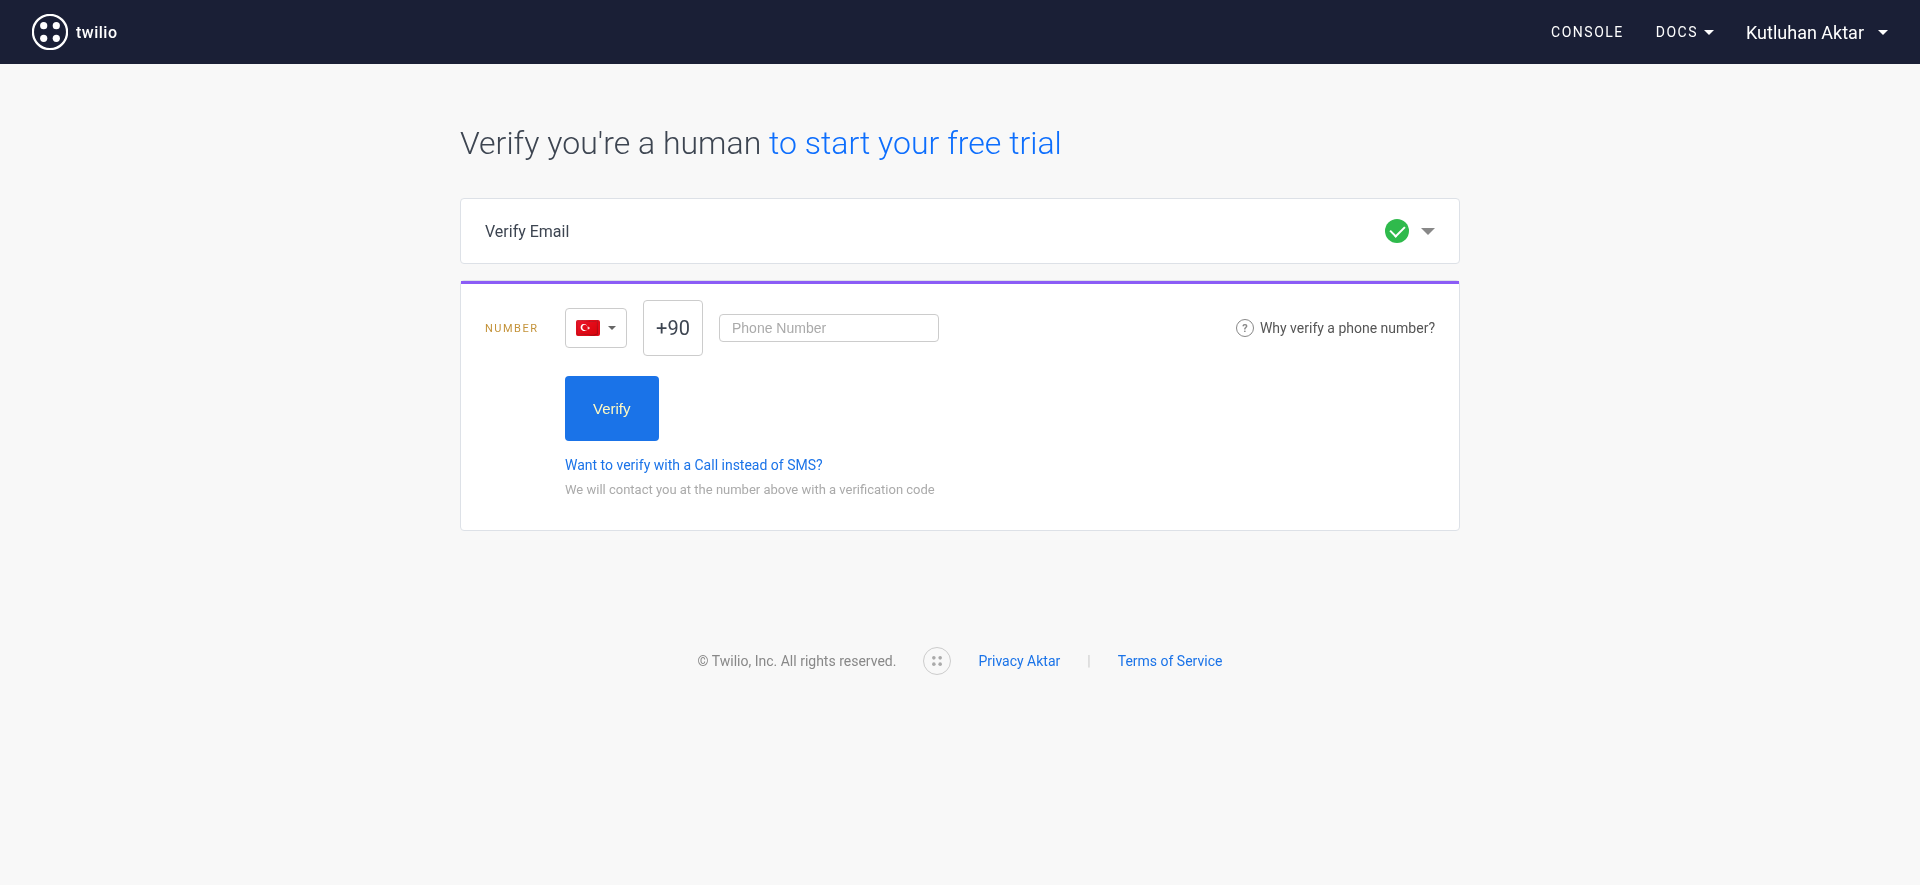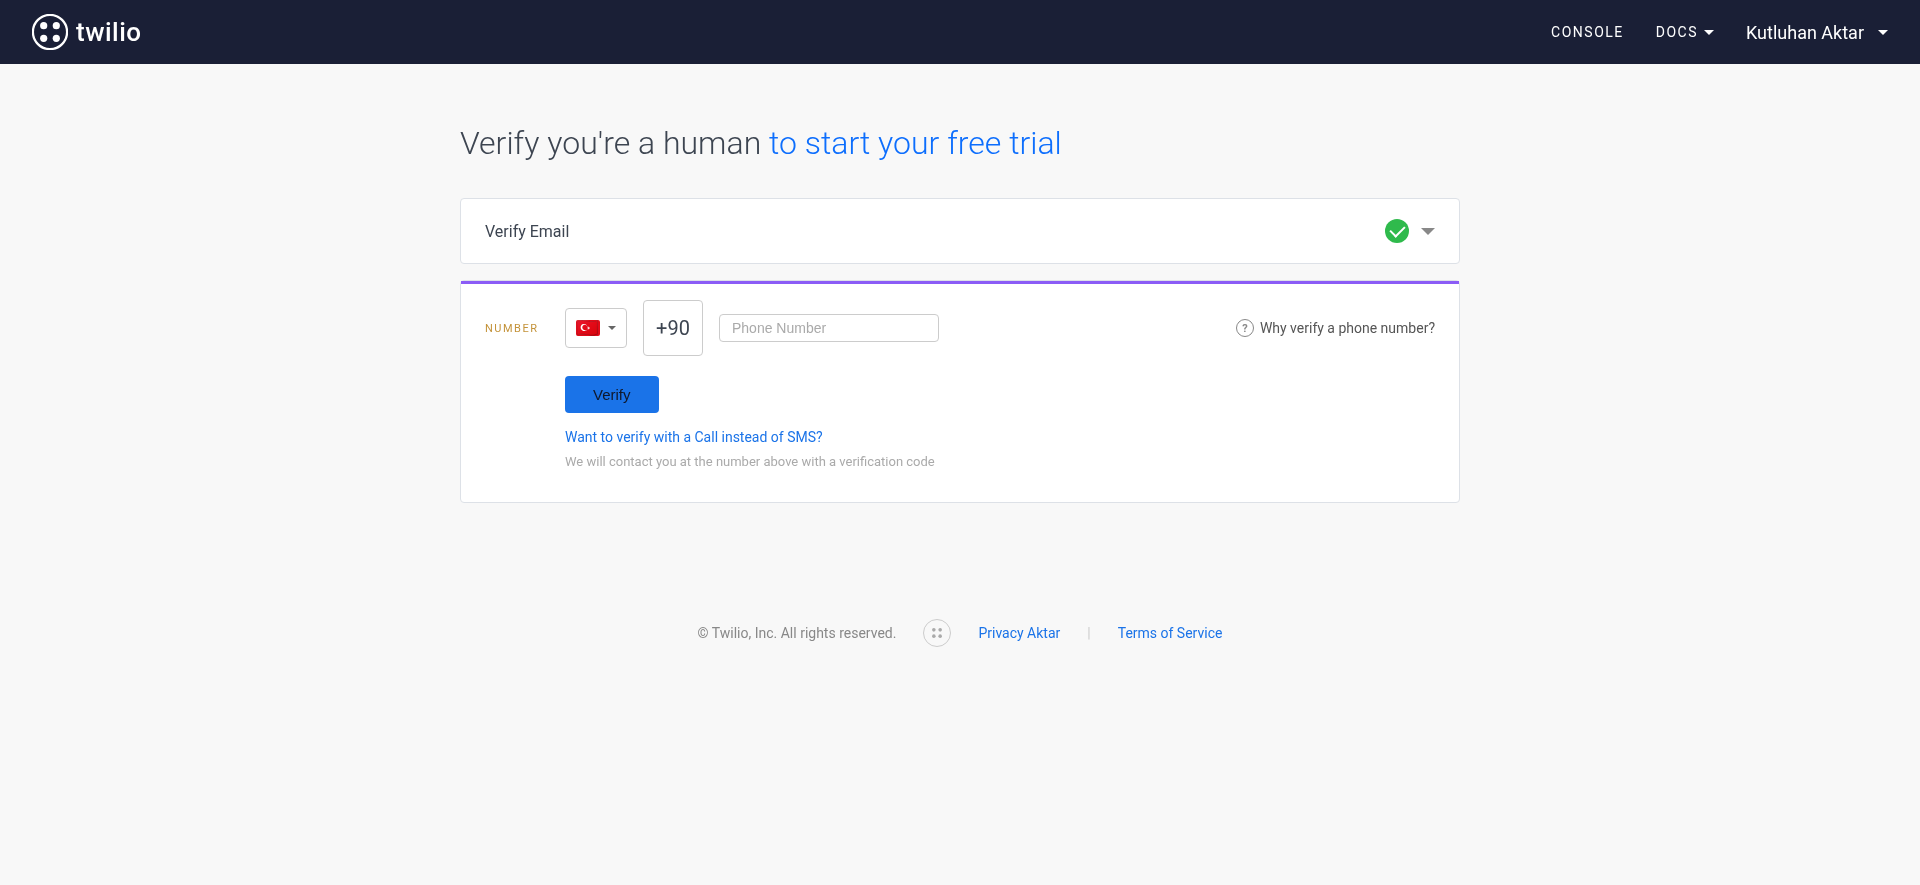--- a/index.html
+++ b/index.html
@@ -18,21 +18,21 @@
       display: flex;
       align-items: center;
       gap: 8px;
     }
     .logo-icon {
       width: 36px;
       height: 36px;
     }
     .logo-text {
       color: #fff;
-      font-size: 26px;
+      font-size: 16px;
       font-weight: 500;
       letter-spacing: 0.5px;
     }
     .header-nav {
       display: flex;
       align-items: center;
       gap: 32px;
     }
     .nav-link {
       color: #fff;
@@ -241,24 +241,24 @@
       align-items: center;
       justify-content: center;
       font-size: 11px;
       color: #888;
       font-weight: bold;
       flex-shrink: 0;
     }
 
     .verify-btn {
       background: #1a73e8;
-      color: #0f172a;
+      color: #fef9c3;
       border: none;
       border-radius: 4px;
-      padding: 10px 28px;
+      padding: 24px 28px;
       font-size: 15px;
       font-weight: 500;
       cursor: pointer;
       margin-left: 80px;
       margin-bottom: 16px;
       display: block;
     }
 
     .call-link {
       color: #1a73e8;

